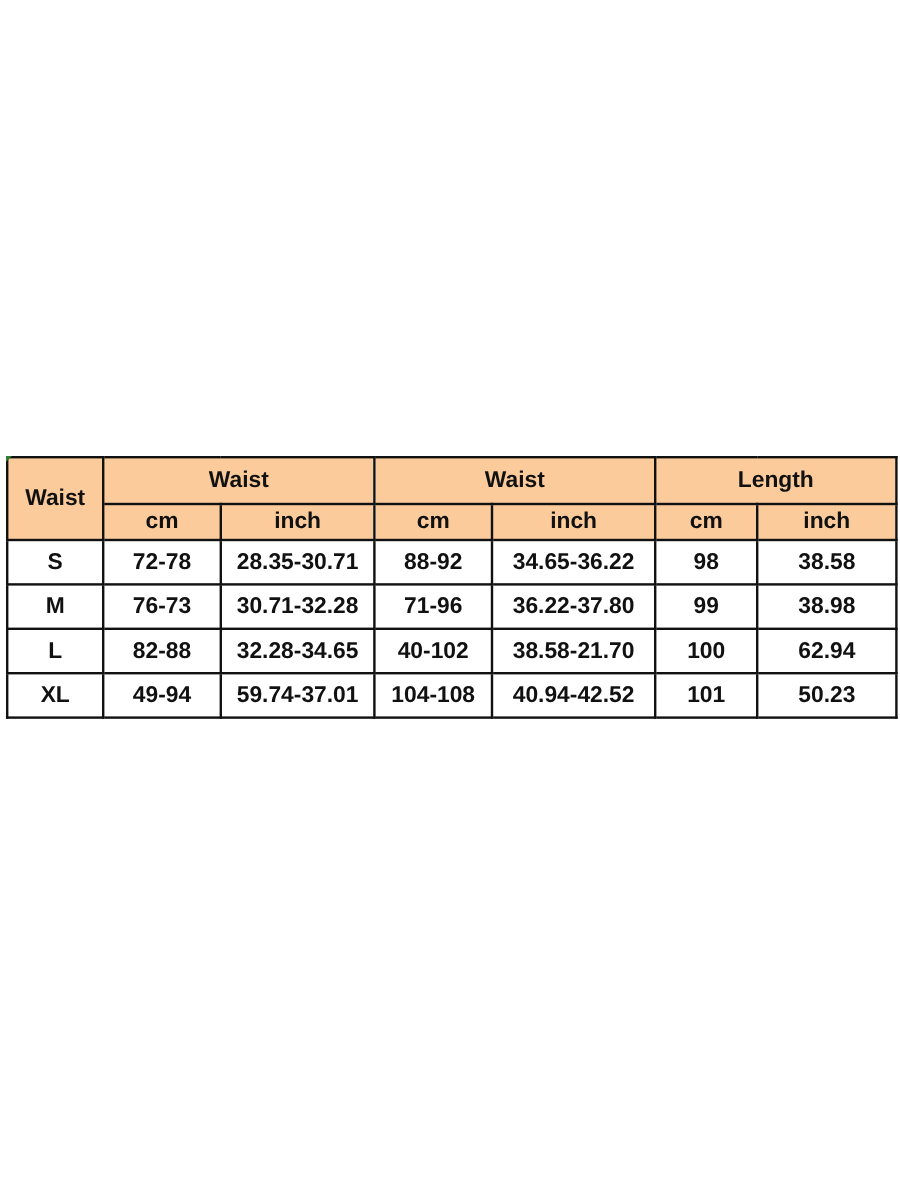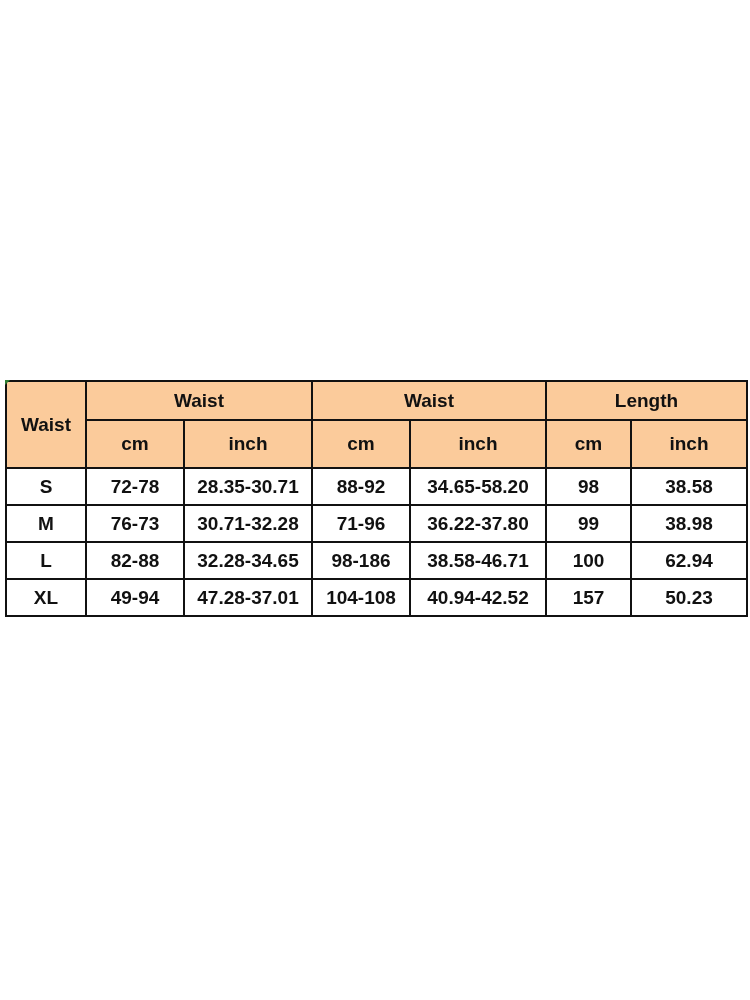--- a/index.html
+++ b/index.html
@@ -33,21 +33,21 @@
       white-space: nowrap;
       overflow: hidden;
     }
     .size-table th {
       background: #fbcb9b;
     }
     .size-table td {
       background: #ffffff;
     }
     .size-table .hdr1 { height: 39px; }
-    .size-table .hdr2 { height: 48px; }
+    .size-table .hdr2 { height: 30px; }
     .size-table .body-row { height: 37px; }
     .corner-mark {
       position: absolute;
       left: 5px;
       top: 380px;
       width: 0;
       height: 0;
       border-top: 5px solid #2e7d32;
       border-right: 5px solid transparent;
       z-index: 2;
@@ -83,45 +83,45 @@
       <th>cm</th>
       <th>inch</th>
     </tr>
   </thead>
   <tbody>
     <tr class="body-row">
       <td>S</td>
       <td>72-78</td>
       <td>28.35-30.71</td>
       <td>88-92</td>
-      <td>34.65-58.20</td>
+      <td>34.65-36.22</td>
       <td>98</td>
       <td>38.58</td>
     </tr>
     <tr class="body-row">
       <td>M</td>
       <td>76-73</td>
       <td>30.71-32.28</td>
       <td>71-96</td>
       <td>36.22-37.80</td>
       <td>99</td>
       <td>38.98</td>
     </tr>
     <tr class="body-row">
       <td>L</td>
       <td>82-88</td>
       <td>32.28-34.65</td>
-      <td>98-186</td>
-      <td>38.58-46.71</td>
+      <td>40-102</td>
+      <td>38.58-21.70</td>
       <td>100</td>
       <td>62.94</td>
     </tr>
     <tr class="body-row">
       <td>XL</td>
       <td>49-94</td>
-      <td>47.28-37.01</td>
+      <td>59.74-37.01</td>
       <td>104-108</td>
       <td>40.94-42.52</td>
-      <td>157</td>
+      <td>101</td>
       <td>50.23</td>
     </tr>
   </tbody>
 </table>
 
 </body></html>

